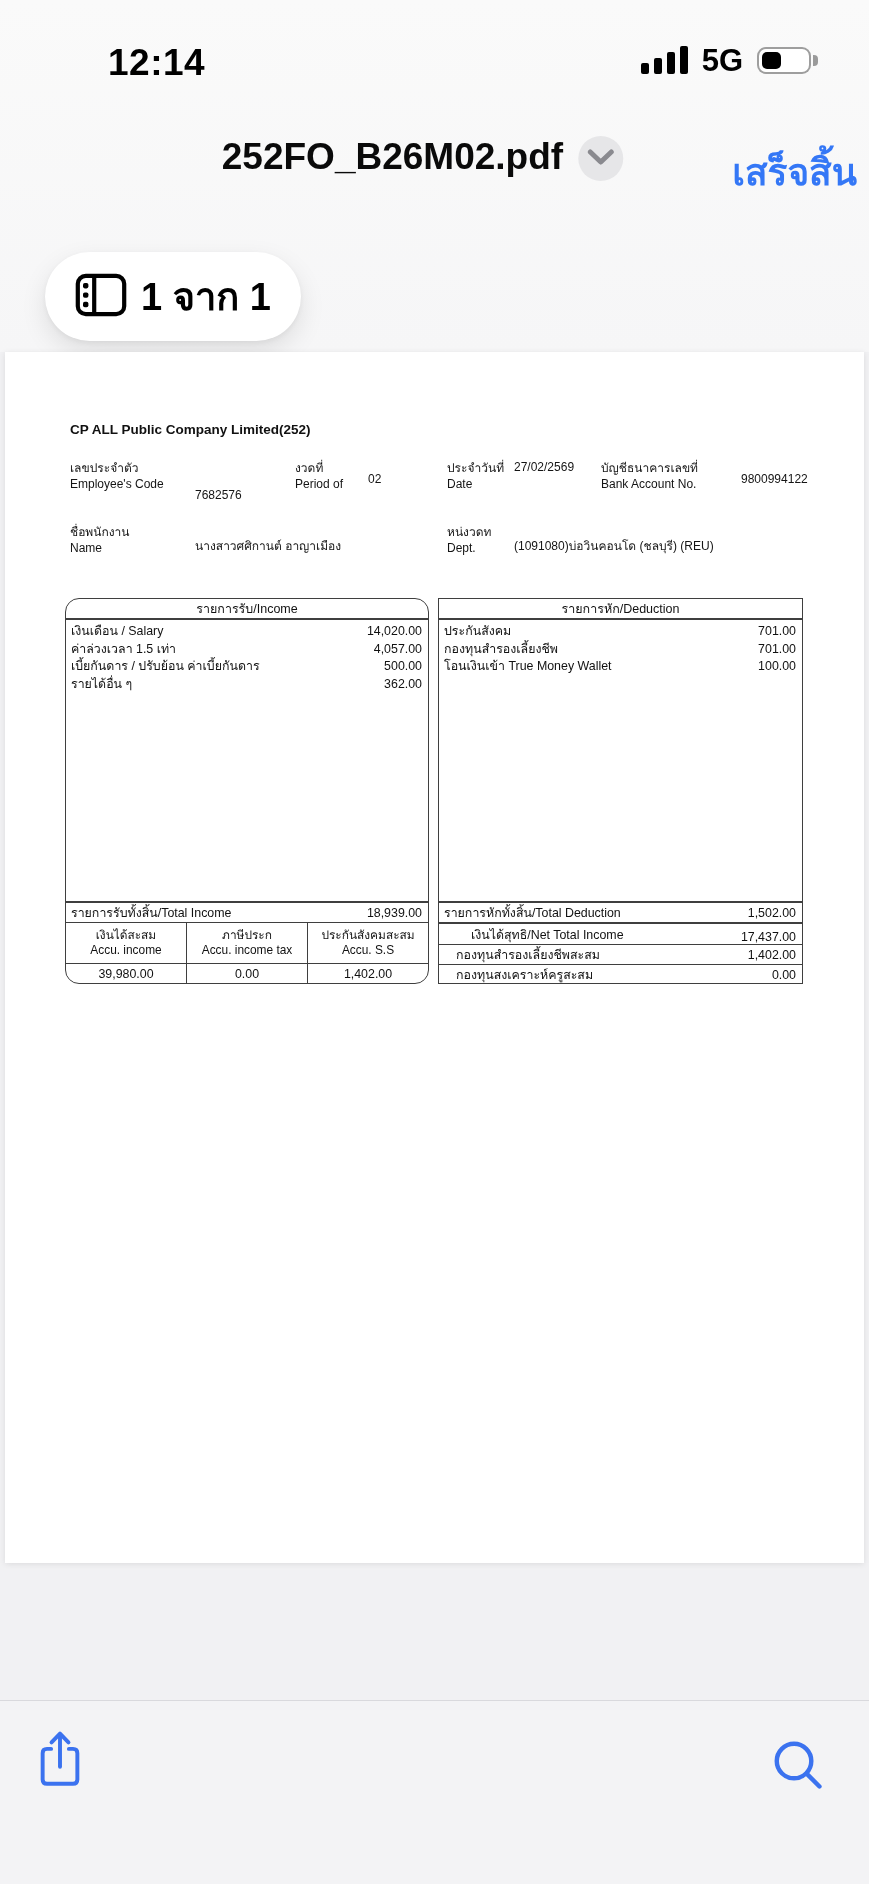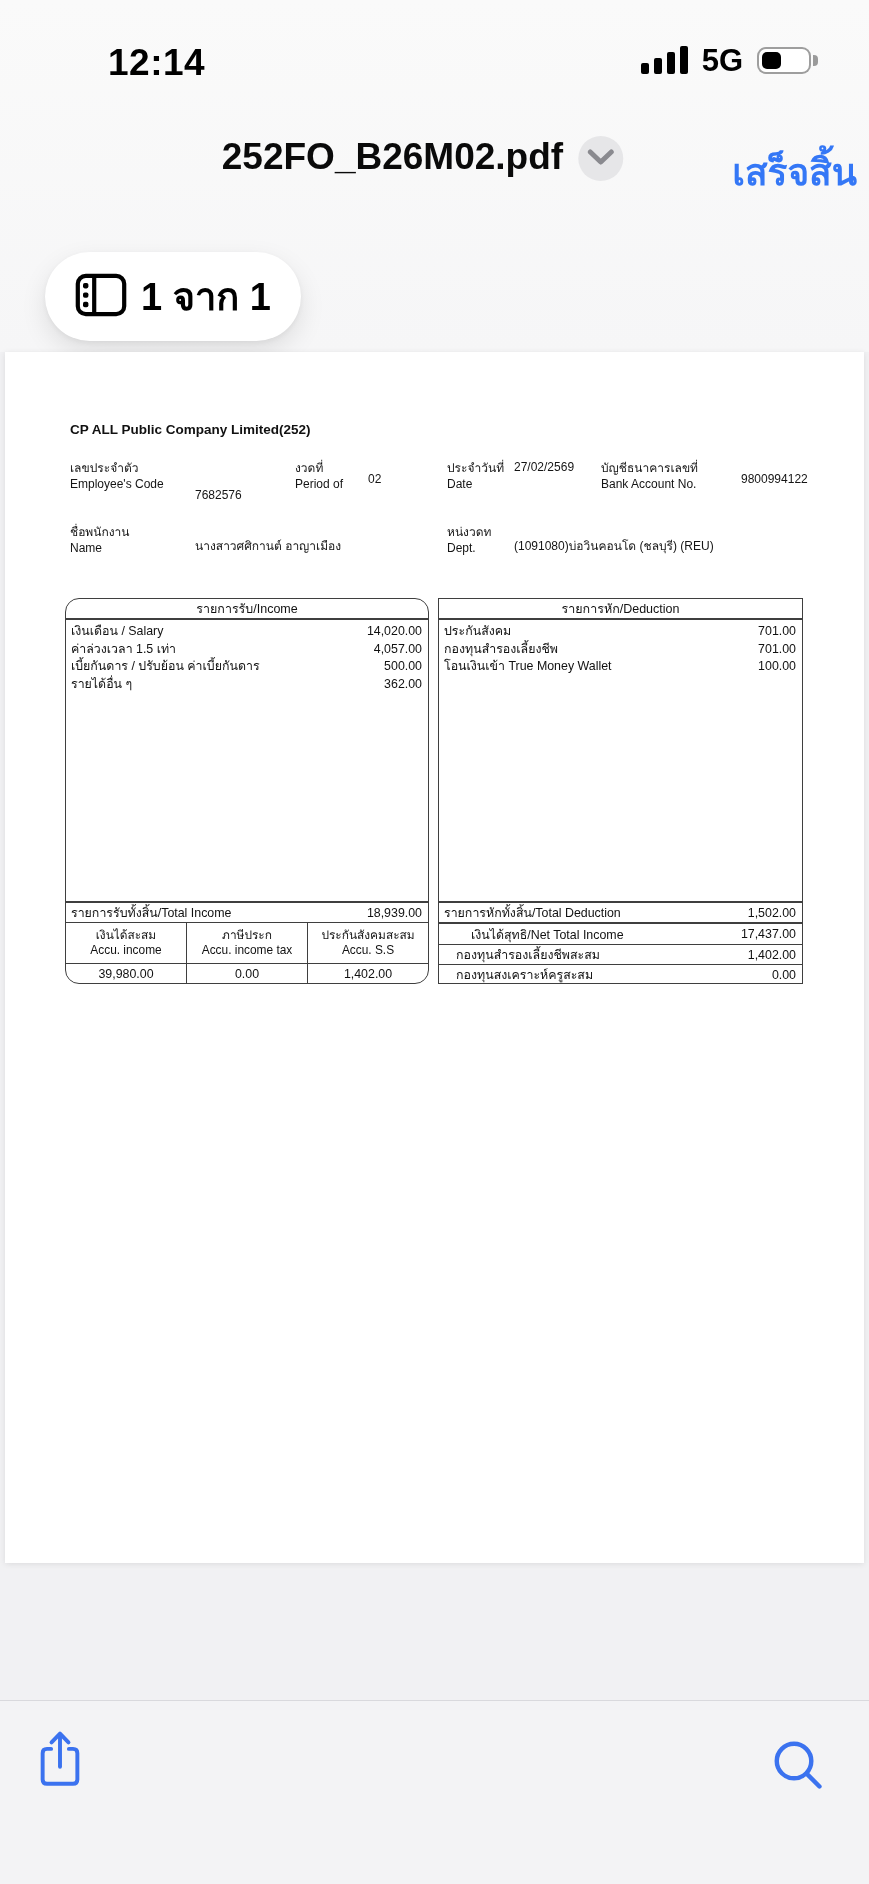--- a/index.html
+++ b/index.html
@@ -102,21 +102,21 @@
   .accu-val {
     flex:1; display:flex; align-items:center; justify-content:center;
     font-size:12.4px; color:#111;
   }
   .accu-val + .accu-val { border-left:1px solid #3f3f3f; }
   .sum-row {
     height:20px; border-top:1px solid #3f3f3f;
     display:flex; justify-content:space-between; align-items:center;
     padding:0 6px 0 17px; font-size:12.4px; color:#111;
   }
-  .sum-row.net { padding-left:32px; height:21px; }
+  .sum-row.net { padding-left:32px; height:21px;align-items:flex-end; }
 
   
   .toolbar {
     position:absolute; left:0; top:1700px; width:869px; height:184px;
     background:#f3f3f5; border-top:1px solid #d9d9dd;
   }
   .tool-btn { position:absolute; background:none; border:none; cursor:pointer; padding:0; }
   .tool-btn.share  { left:34px;  top:26px; }
   .tool-btn.search { left:770px; top:36px; }
 </style>

